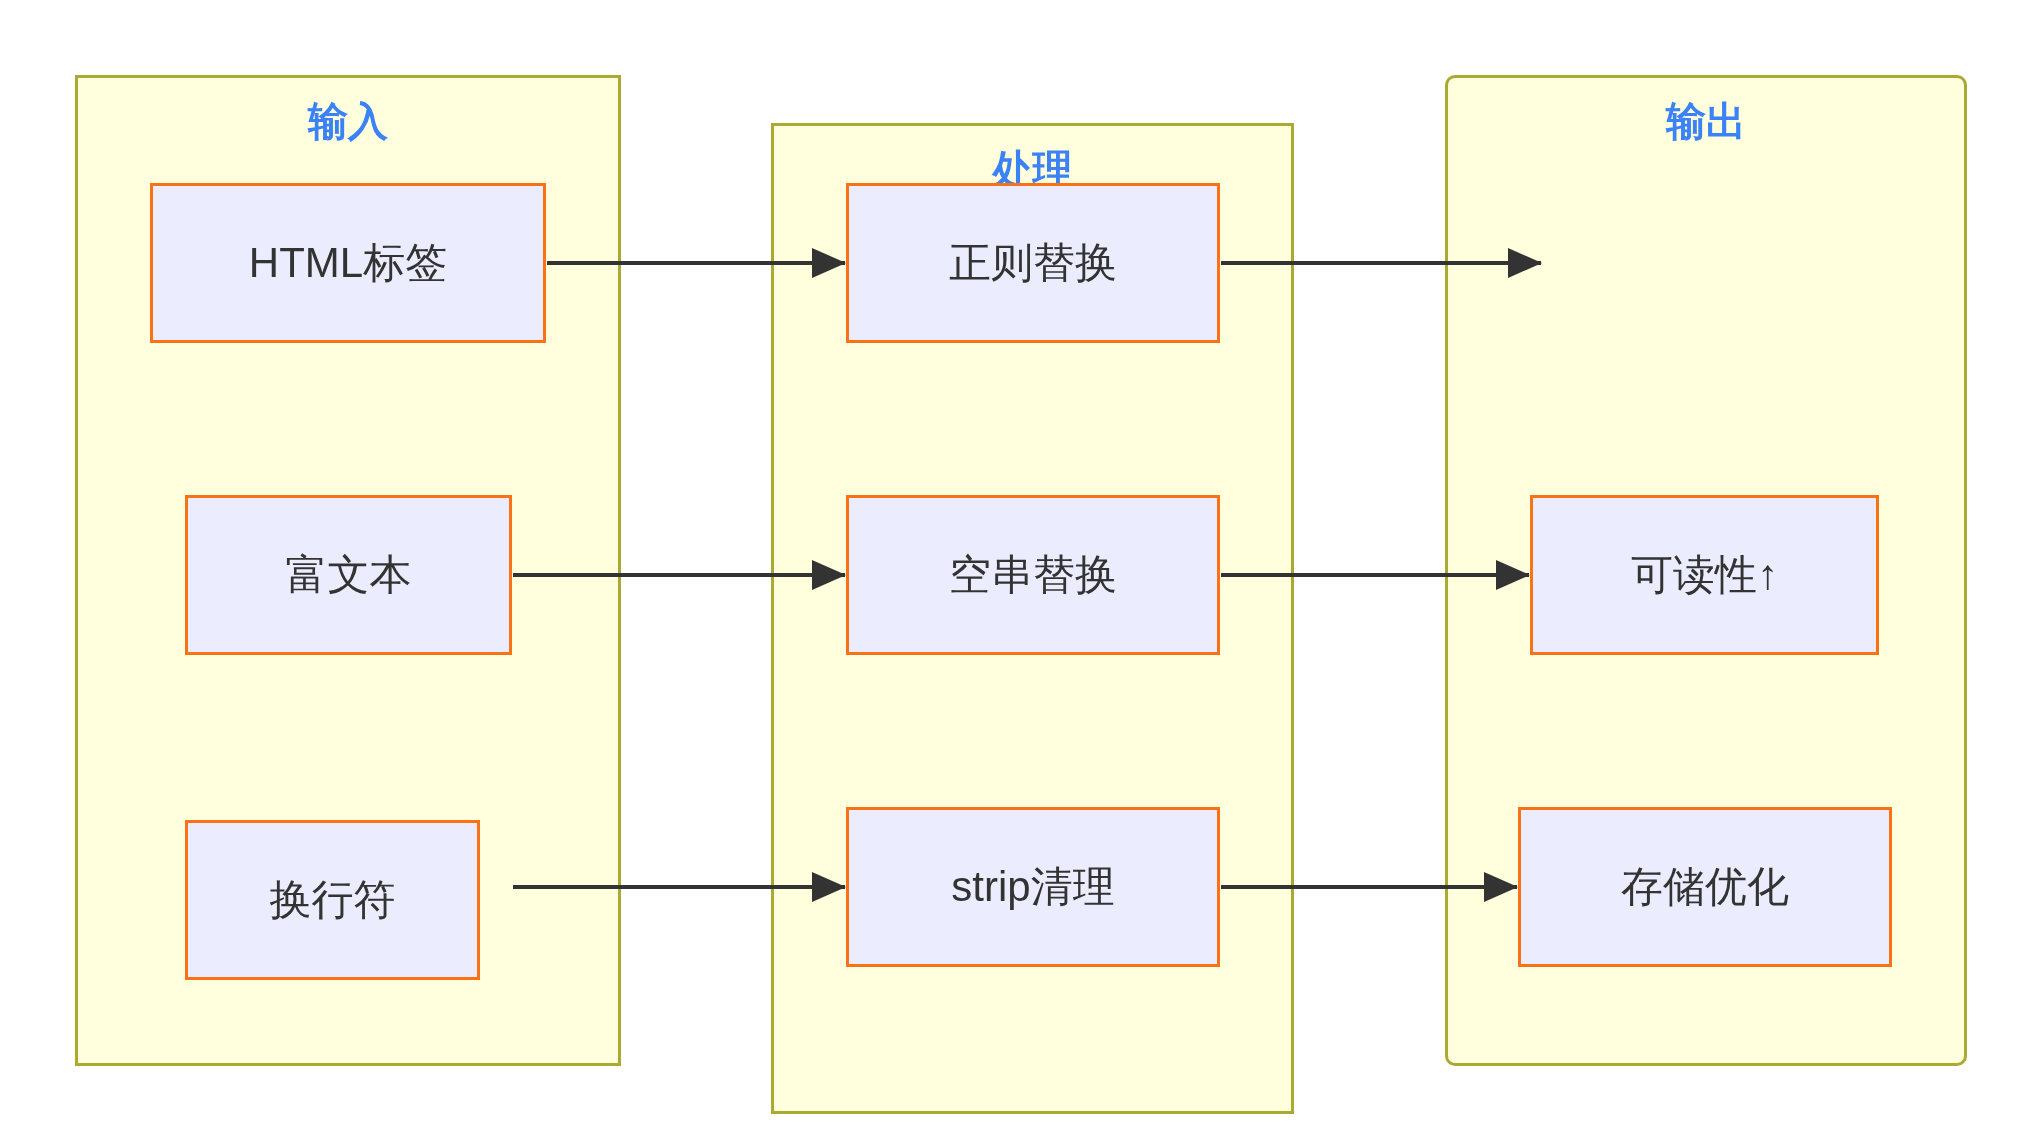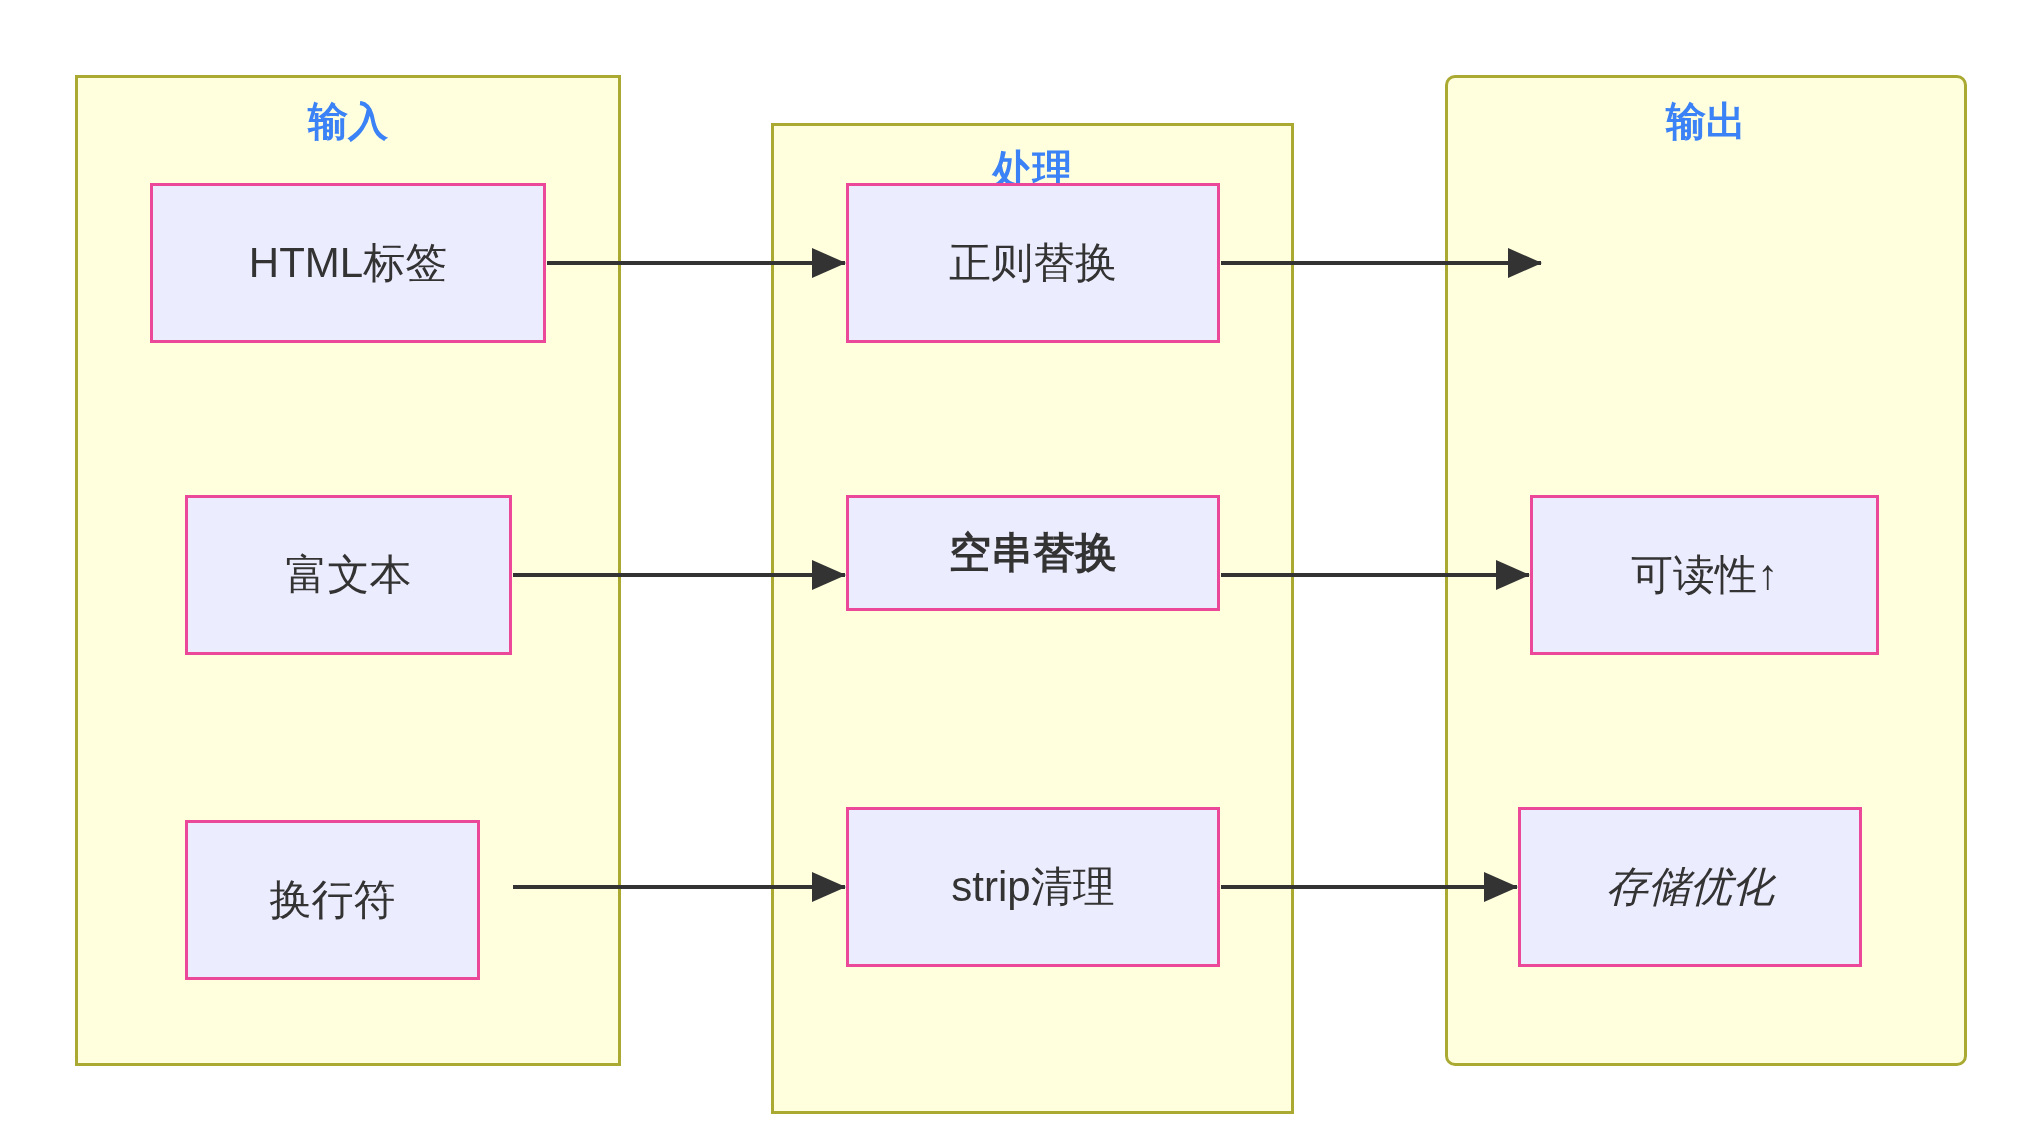--- a/index.html
+++ b/index.html
@@ -29,41 +29,41 @@
     left: 0;
     width: 100%;
     text-align: center;
     font-size: 40px;
     font-weight: 600;
     color: #3b82f6;
   }
   .node {
     position: absolute;
     background: #ECECFF;
-    border: 3px solid #ec4899;
+    border: 3px solid #f97316;
     box-sizing: border-box;
     display: flex;
     align-items: center;
     justify-content: center;
     font-size: 42px;
     color: #333333;
     white-space: nowrap;
   }
   
   #node-html-tags  { left: 150px;  top: 183px; width: 396px; height: 160px; }
   #node-rich-text  { left: 185px;  top: 495px; width: 327px; height: 160px; }
   #node-newline    { left: 185px;  top: 820px; width: 295px; height: 160px; }
   
   #node-regex      { left: 846px;  top: 183px; width: 374px; height: 160px; }
-  #node-empty      { left: 846px;  top: 495px; width: 374px; height: 116px; font-weight: bold; }
+  #node-empty      { left: 846px;  top: 495px; width: 374px; height: 160px; }
   #node-strip      { left: 846px;  top: 807px; width: 374px; height: 160px; }
   
   #node-plain      { left: 1542px; top: 183px; width: 324px; height: 160px; }
   #node-readability{ left: 1530px; top: 495px; width: 349px; height: 160px; }
-  #node-storage    { left: 1518px; top: 807px; width: 344px; height: 160px; font-style: italic; }
+  #node-storage    { left: 1518px; top: 807px; width: 374px; height: 160px; }
 
   #arrow-layer {
     position: absolute;
     left: 0; top: 0;
     width: 2041px;
     height: 1148px;
     pointer-events: none;
   }
   #arrow-layer path.edge {
     stroke: #333333;

